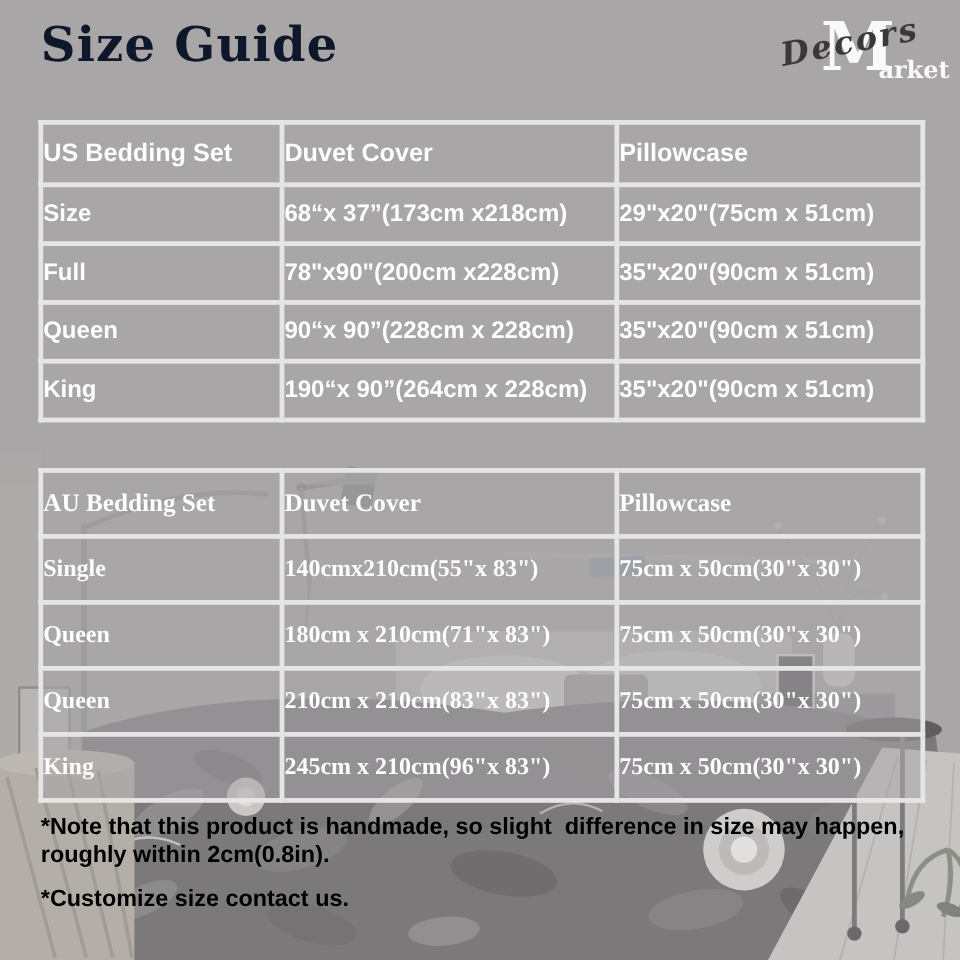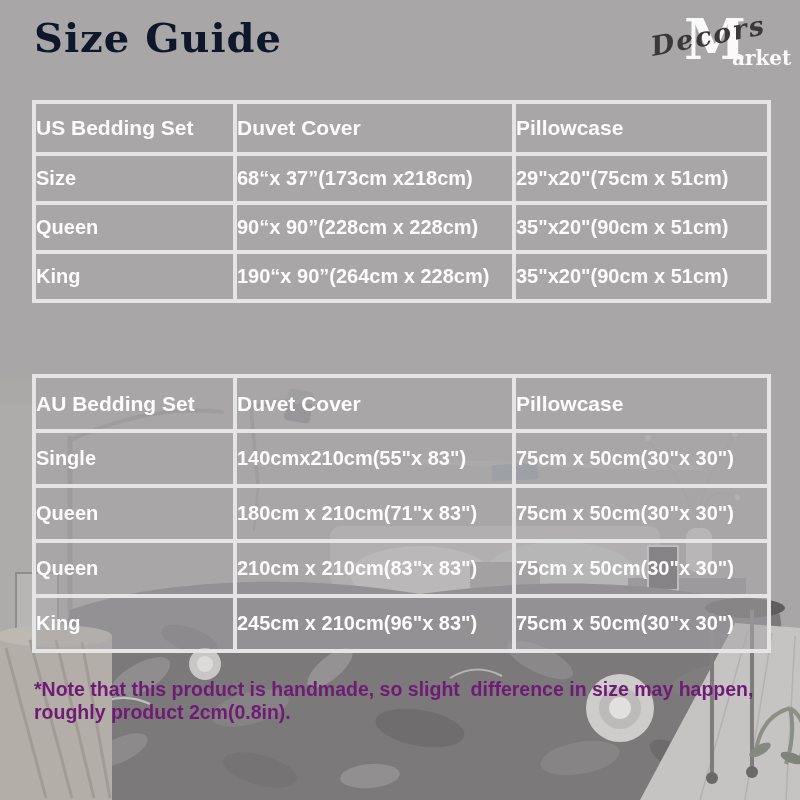--- a/index.html
+++ b/index.html
@@ -40,27 +40,27 @@
   table.size-table th,table.size-table td{
     border:4px solid #e5e5e5;text-align:left;vertical-align:middle;
     color:#fdfdfd;background:rgba(168,166,167,0.55);
     white-space:nowrap;padding:0;overflow:visible;
   }
   table.size-table th{font-weight:700;font-size:21px;}
   table.size-table td{font-weight:700;font-size:20px;}
   #table-us{top:100px;}
   #table-us th{height:48px;}
   #table-us td{height:45px;}
-  #table-au{top:374px;}
+  #table-au{top:390px;font-family:Liberation Serif, serif;}
   #table-au th{height:51px;}
   #table-au td{height:51px;margin-top:44px;}
   
   .notes{position:absolute;left:34px;top:678px;width:750px;z-index:4;}
   .note-line{
-    font-weight:700;font-size:19.5px;color:#701a75;line-height:1.2;
+    font-weight:700;font-size:19.5px;color:#000000;line-height:1.2;
     white-space:pre-wrap;
   }
   .note-second{margin-top:13px;}
 </style>
 </head>
 <body>
 
 <svg id="photo-layer" viewBox="0 0 800 422" xmlns="http://www.w3.org/2000/svg" aria-hidden="true">
 
   <rect x="0" y="0" width="36" height="300" fill="#aeacab"></rect>
@@ -177,20 +177,25 @@
       <th>Pillowcase</th>
     </tr>
   </thead>
   <tbody>
     <tr>
       <td>Size</td>
       <td>68“x 37”(173cm x218cm)</td>
       <td>29"x20"(75cm x 51cm)</td>
     </tr>
     <tr>
+      <td>Full</td>
+      <td>78"x90"(200cm x228cm)</td>
+      <td>35"x20"(90cm x 51cm)</td>
+    </tr>
+    <tr>
       <td>Queen</td>
       <td>90“x 90”(228cm x 228cm)</td>
       <td>35"x20"(90cm x 51cm)</td>
     </tr>
     <tr>
       <td>King</td>
       <td>190“x 90”(264cm x 228cm)</td>
       <td>35"x20"(90cm x 51cm)</td>
     </tr>
   </tbody>
@@ -228,14 +233,15 @@
     <tr>
       <td>King</td>
       <td>245cm x 210cm(96"x 83")</td>
       <td>75cm x 50cm(30"x 30")</td>
     </tr>
   </tbody>
 </table>
 
 <div class="notes">
   <div class="note-line">*Note that this product is handmade, so slight  difference in size may happen,</div>
-  <div class="note-line">roughly product 2cm(0.8in).</div>
+  <div class="note-line">roughly within 2cm(0.8in).</div>
+  <div class="note-line note-second">*Customize size contact us.</div>
 </div>
 
 </body></html>

